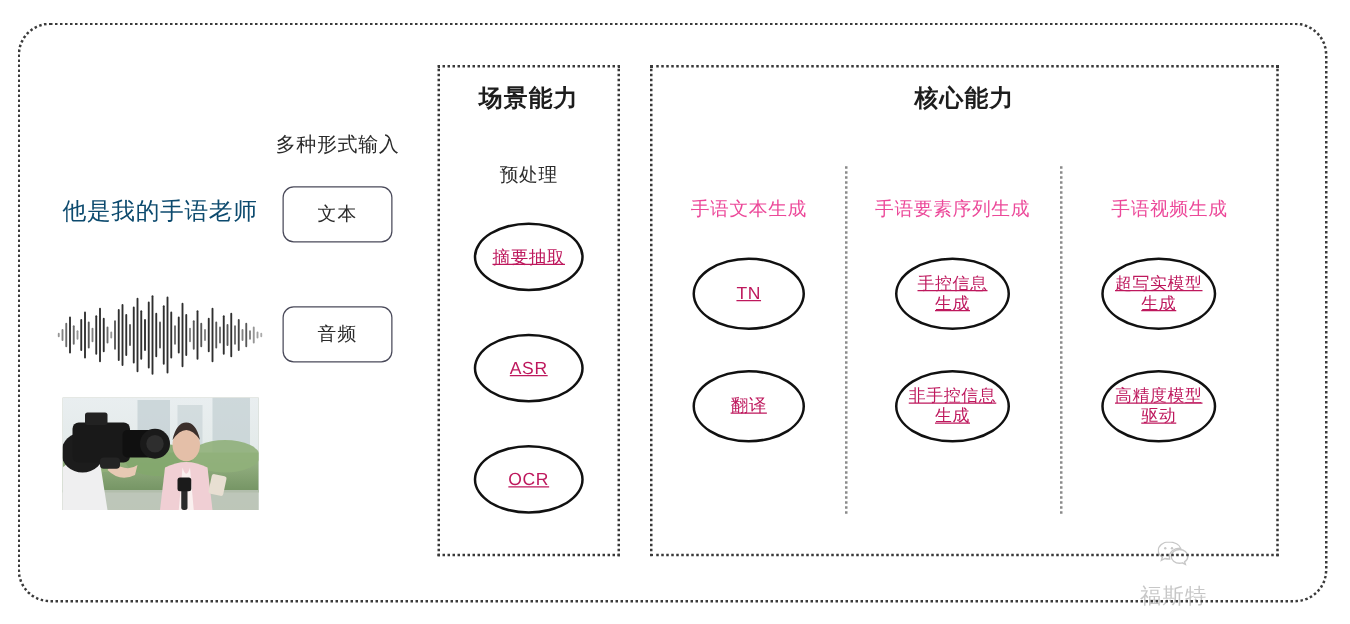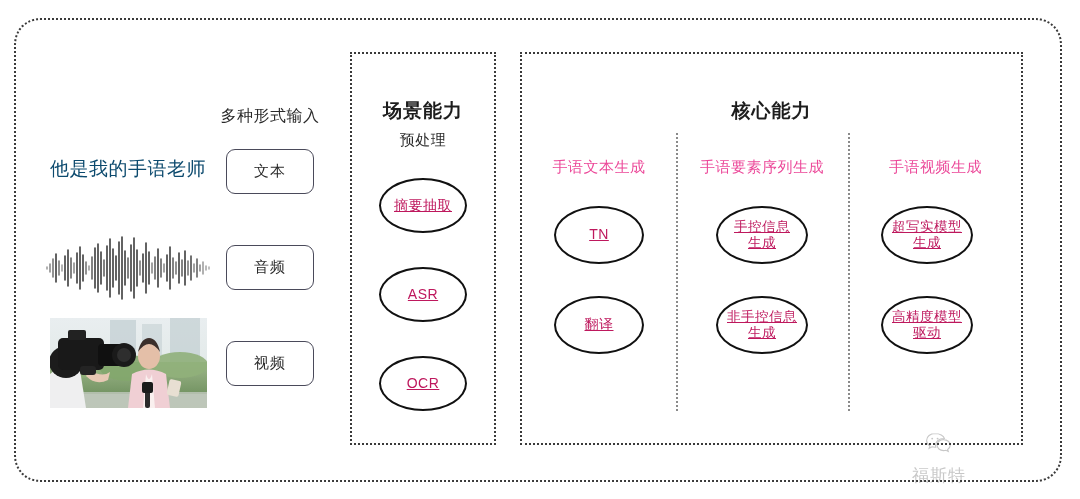--- a/index.html
+++ b/index.html
@@ -53,21 +53,20 @@
 
   
   .section-title {
     position: absolute;
     font-size: 19px;
     font-weight: bold;
     color: #1d1d1d;
     letter-spacing: 1px;
     text-align: center;
     white-space: nowrap;
-    margin-top: 32px;
   }
   .scene-title { left: 350px; top: 66px; width: 146px; }
   .core-title  { left: 520px; top: 66px; width: 503px; }
 
   .sub-title {
     position: absolute;
     font-size: 15px;
     color: #2b2b2b;
     text-align: center;
     white-space: nowrap;
@@ -315,21 +314,20 @@
       <rect x="48" y="26" width="26" height="22" rx="4" fill="#101010"></rect>
       <circle cx="74" cy="37" r="12" fill="#1a1a1a"></circle>
       <circle cx="74" cy="37" r="7" fill="#2e2e2e"></circle>
       <path d="M40 52 q12 8 20 2 l-2 8 q-12 6 -22 -4 z" fill="#e7c9b4"></path>
       <rect x="30" y="48" width="16" height="9" rx="3" fill="#242424"></rect>
     </svg>
   </div>
 
   <div class="pill p1">文本</div>
   <div class="pill p2">音频</div>
-  <div class="pill p3">视频</div>
 
   <div class="dotted-box scene-box"></div>
   <div class="section-title scene-title">场景能力</div>
   <div class="sub-title scene-sub">预处理</div>
 
   <div class="node s1">摘要抽取</div>
   <div class="node s2">ASR</div>
   <div class="node s3">OCR</div>
 
   <div class="dotted-box core-box"></div>

